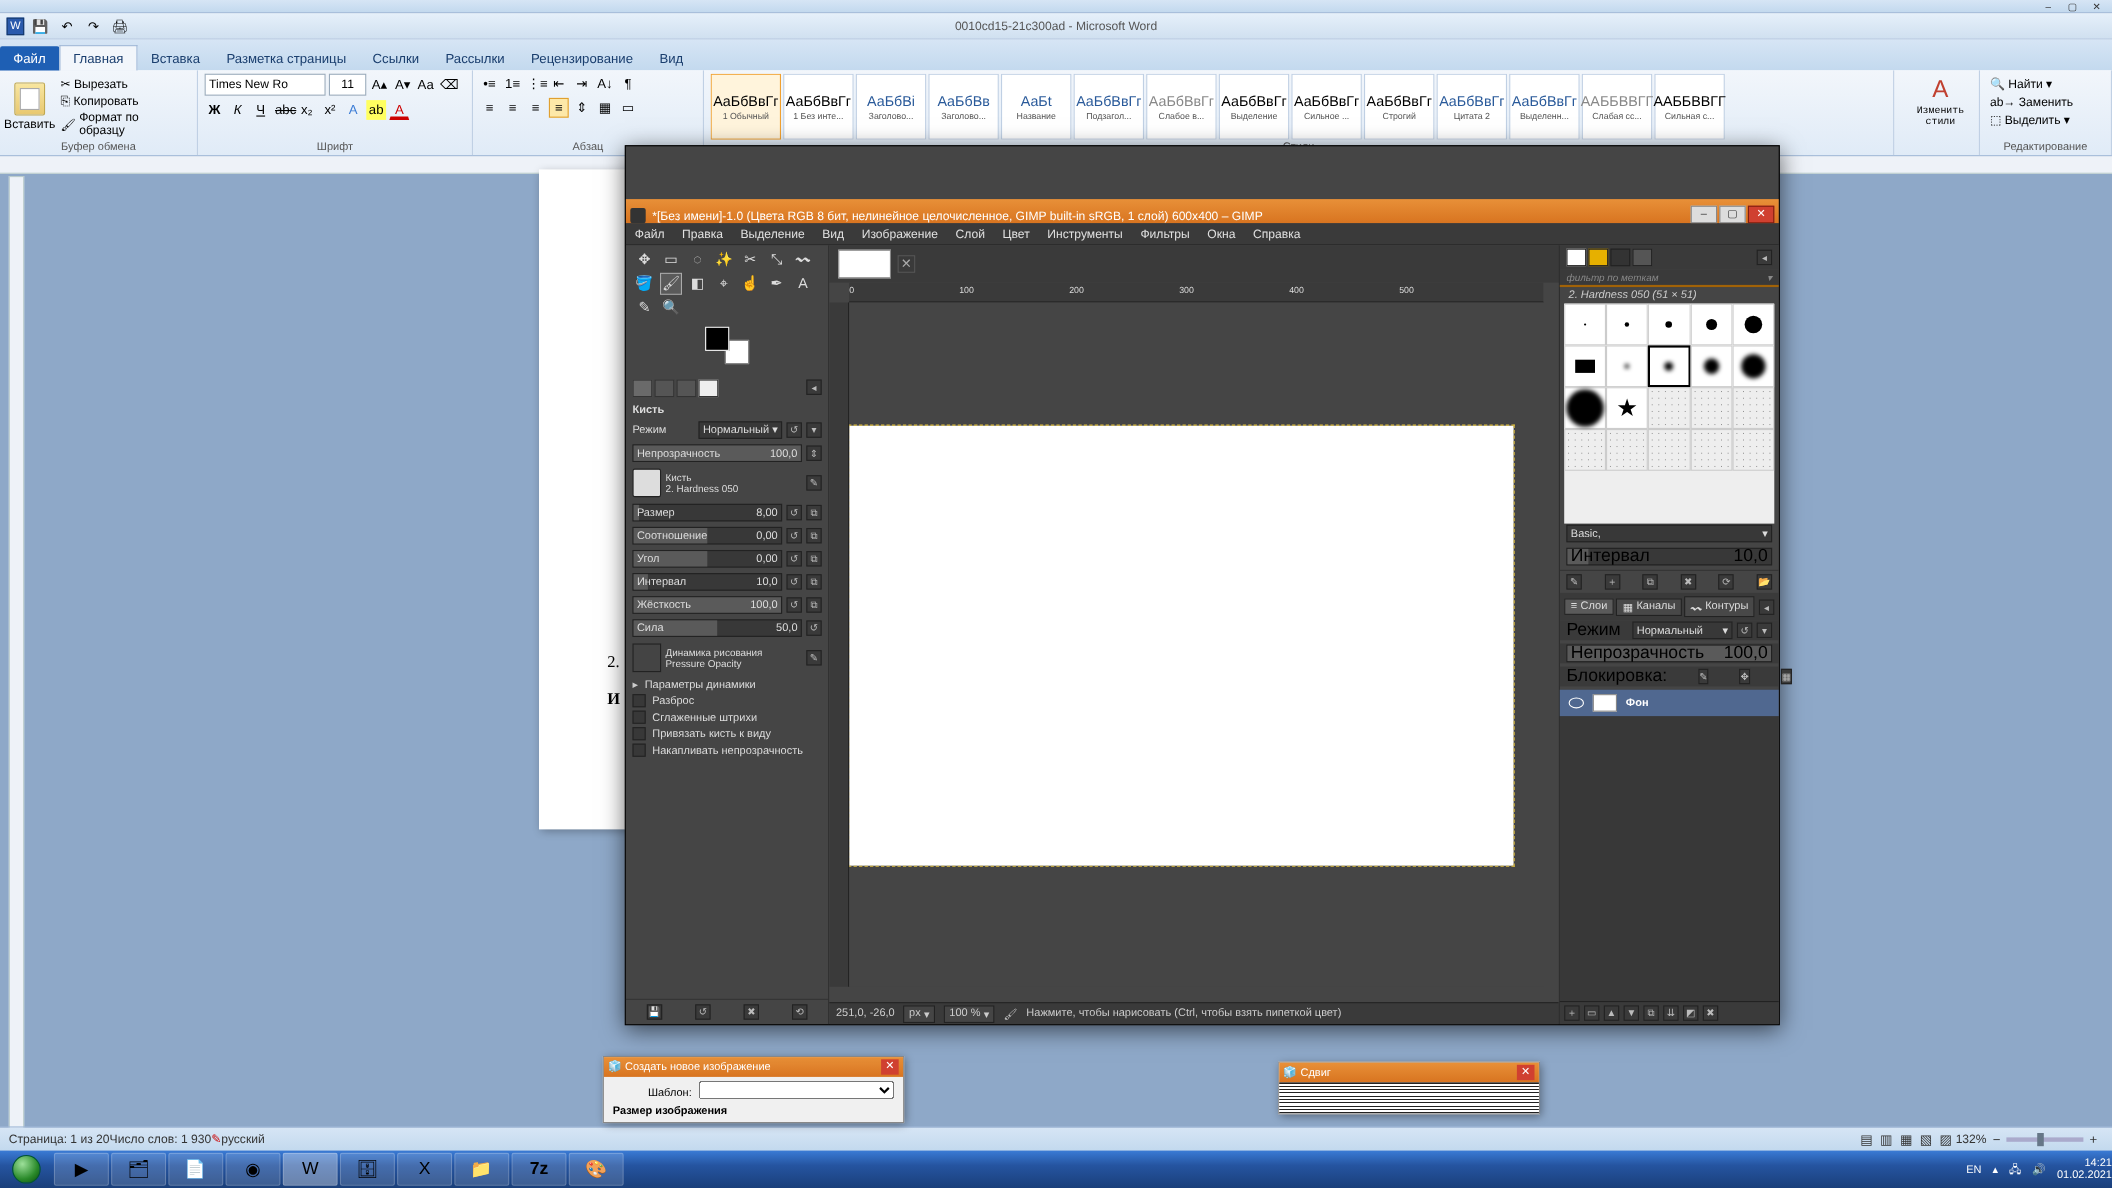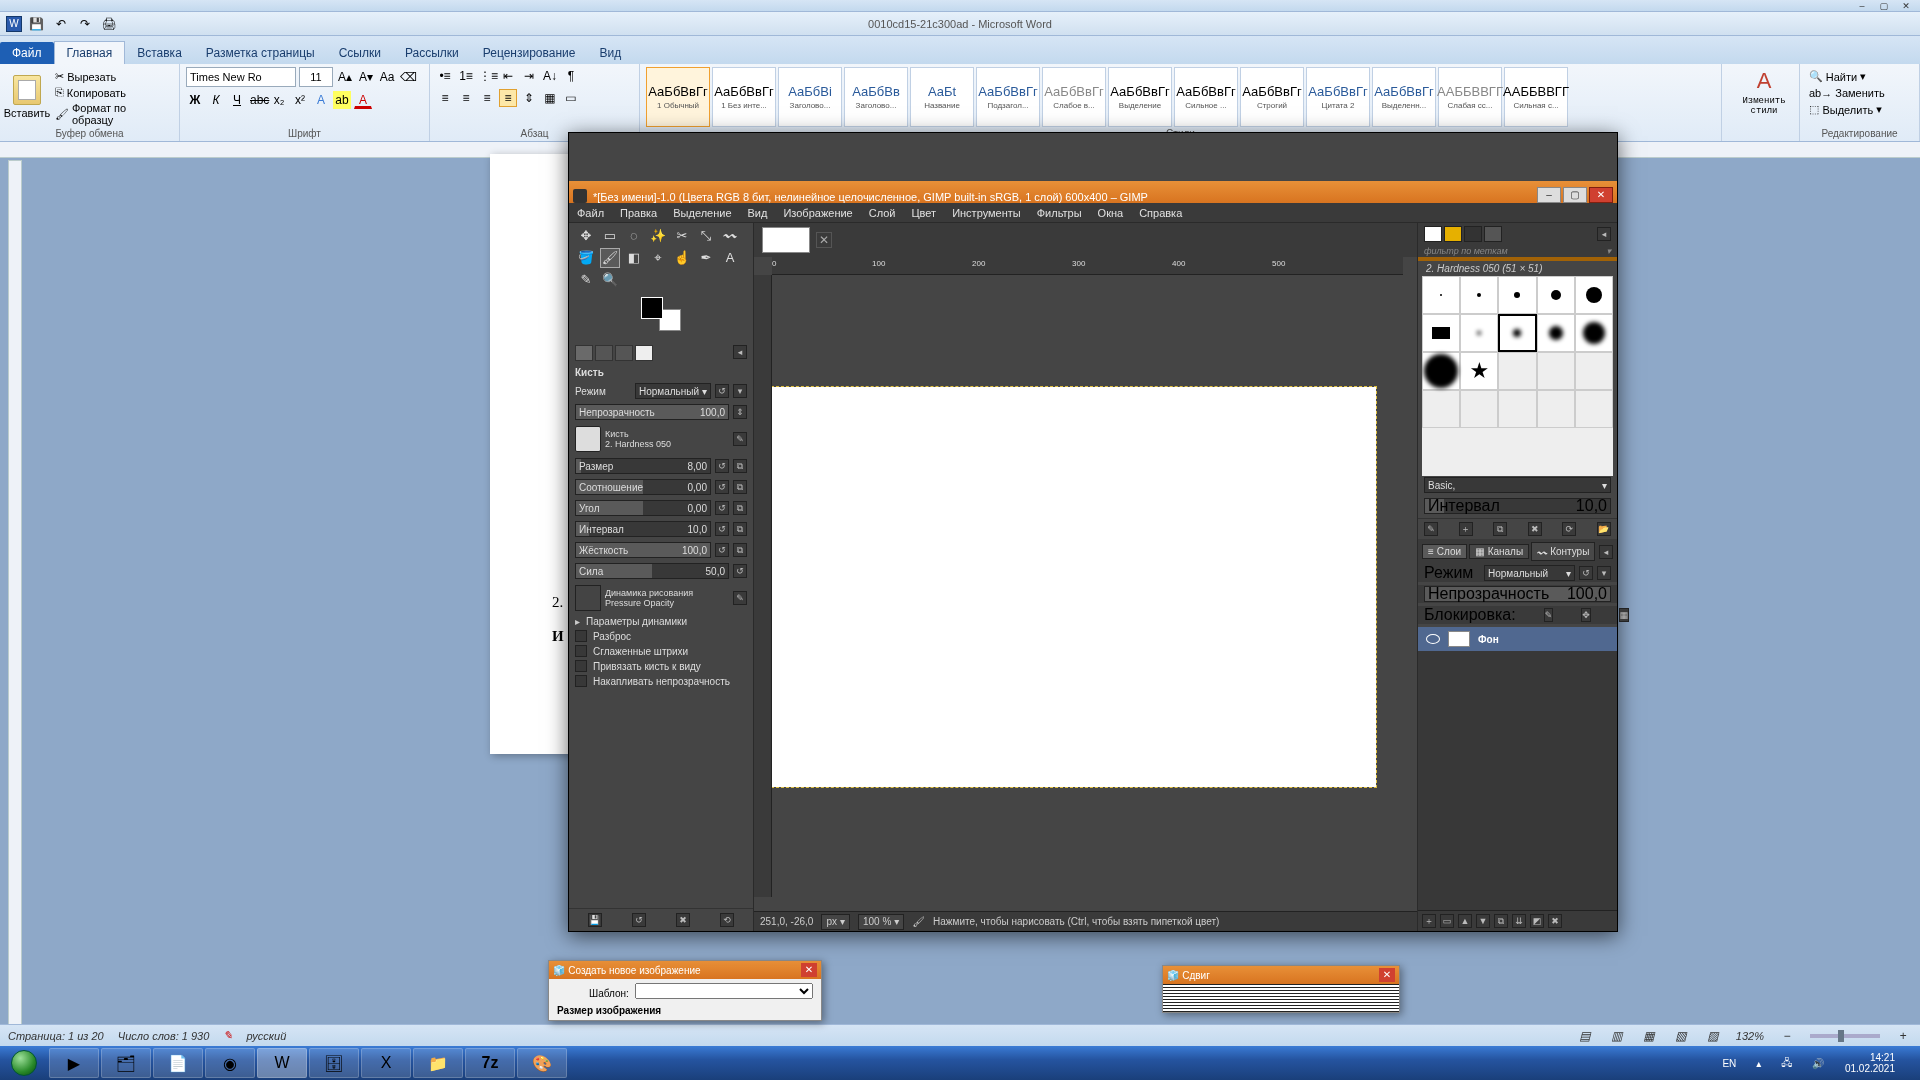--- a/index.html
+++ b/index.html
@@ -41,29 +41,29 @@
 .edit-group { display:flex; flex-direction:column; gap:2px; padding-top:2px; }
 
 
 .word-doc-area { position: absolute; top: 142px; left: 0; right: 0; bottom: 34px; background: #8ea8c8; }
 .word-ruler-v { position: absolute; left: 8px; top: 18px; bottom: 0; width: 14px; background: #eef2f8; border: 1px solid #bcc; }
 .word-ruler-h { position: absolute; top: 0; left: 0; right: 0; height: 16px; background: #eef2f8; border-bottom: 1px solid #bcc; }
 .word-page { position: absolute; left: 490px; top: 12px; width: 640px; min-height: 600px; background: #fff; box-shadow: 2px 2px 8px rgba(0,0,0,.3); }
 .doc-text { position:absolute; left:62px; font-family: "Times New Roman", serif; color:#000; }
 
 
-.word-status { position: absolute; bottom: 0; left: 0; right: 0; height: 22px; background: linear-gradient(#d6e5f5,#c3d9ee); border-top: 1px solid #a0b8d8; display: flex; align-items: center; font-size: 11px; padding: 0 8px; gap: 14px; color:#333;font-style:italic; }
+.word-status { position: absolute; bottom: 0; left: 0; right: 0; height: 22px; background: linear-gradient(#d6e5f5,#c3d9ee); border-top: 1px solid #a0b8d8; display: flex; align-items: center; font-size: 11px; padding: 0 8px; color:#333; }
 .word-status .spacer { flex: 1; }
 
 
 .taskbar { position: absolute; bottom: 0; left: 0; right: 0; height: 34px; background: linear-gradient(#3a7bd5,#2554a0 40%,#1a3f7a); display: flex; align-items: center; z-index: 500; }
 .start-btn { width: 48px; height: 34px; display:flex; align-items:center; justify-content:center; }
 .start-orb { width:26px; height:26px; border-radius:50%; background: radial-gradient(circle at 35% 30%, #9de09a, #2a8a2a 60%, #0a4a0a); border:1px solid #053; }
 .tb-item { width: 50px; height: 30px; margin: 2px 1px; background: rgba(255,255,255,.15); border: 1px solid rgba(255,255,255,.2); border-radius: 2px; display:flex; align-items:center; justify-content:center; cursor:pointer; }
-.tray { margin-left: auto; display:flex; align-items:center; gap:20px; padding-right:25px; color:#fff; font-size:10px; }
+.tray { margin-left: auto; display:flex; align-items:center; gap:10px; padding-right:0; color:#fff; font-size:10px; }
 .tray .clock { text-align:right; line-height:11px; }
 
 
 .gimp { position: absolute; left: 568px; top: 132px; width: 1050px; height: 800px; background: #454545; border: 1px solid #000; box-shadow: 0 4px 20px rgba(0,0,0,.6); z-index: 100; display:flex; flex-direction:column; }
 .gimp-titlebar { height: 22px; background: linear-gradient(#e89038,#d87420); display:flex; align-items:flex-end; font-size:11px; color:#fff; padding:0 4px;margin-top:48px; }
 .gimp-titlebar .gicon { width:14px; height:14px; margin-right:6px; background:#333; border-radius:2px; }
 .gimp-titlebar .gctls { margin-left:auto; display:flex; gap:2px; }
 .gctl { width:24px; height:16px; background:#ddd; border:1px solid #888; font-size:10px; text-align:center; line-height:14px; color:#333; cursor:pointer; }
 .gctl.close { background:#d04030; color:#fff; border-color:#802010; }
 
@@ -112,21 +112,21 @@
 .ruler-v { position:absolute; top:18px; left:0; bottom:14px; width:18px; background:#3a3a3a; border-right:1px solid #222; }
 .canvas-view { position:absolute; top:18px; left:18px; right:14px; bottom:14px; background:#454545; overflow:hidden; }
 .canvas { position:absolute; left:0; top:112px; width:604px; height:400px; background:#fff; outline:1px dashed #e0c040; }
 .canvas-status { height:20px; background:#3a3a3a; display:flex; align-items:center; font-size:10px; color:#ccc; padding:0 6px; gap:8px; border-top:1px solid #222; }
 .cs-combo { background:#454545; border:1px solid #222; padding:0 4px; height:16px; display:flex; align-items:center; gap:3px; }
 
 
 .r-tabs { display:flex; gap:2px; padding:3px 6px; align-items:center; background:#3a3a3a; }
 .r-tab { width:18px; height:16px; border:1px solid #222; cursor:pointer; }
 .r-tab.c1{background:#fff;} .r-tab.c2{background:#e6b000;} .r-tab.c3{background:#333;} .r-tab.c4{background:#555;}
-.filter-row { height:16px; background:#3a3a3a; font-size:9px; color:#888; font-style:italic; padding:0 6px; display:flex; align-items:center; justify-content:space-between; border-bottom:4px solid #a16207; }
+.filter-row { height:16px; background:#3a3a3a; font-size:9px; color:#888; font-style:italic; padding:0 6px; display:flex; align-items:center; justify-content:space-between; border-bottom:2px solid #a16207; }
 .brush-name { font-size:10px; font-style:italic; color:#ccc; padding:2px 8px; }
 .brush-grid { height:200px; background:#eee; margin:0 4px; position:relative; overflow:hidden; display:grid; grid-template-columns:repeat(5,1fr); grid-auto-rows:38px; }
 .brush-cell { border:1px solid #ccc; background:#fff; display:flex; align-items:center; justify-content:center; }
 .brush-cell.sel { outline:2px solid #000; outline-offset:-2px; }
 .br-dot { border-radius:50%; background:#000; }
 .brush-ctrl { display:flex; justify-content:space-between; padding:3px 6px; gap:3px; border-top:1px solid #333; }
 
 .layers-head { display:flex; align-items:center; gap:2px; padding:3px 4px; background:#3a3a3a; font-size:10px; color:#ddd; }
 .layers-head .ltab { display:flex; align-items:center; gap:3px; padding:1px 5px; border:1px solid #222; background:#484848; cursor:pointer; }
 .layers-head .ltab.active { background:#5a5a5a; }

